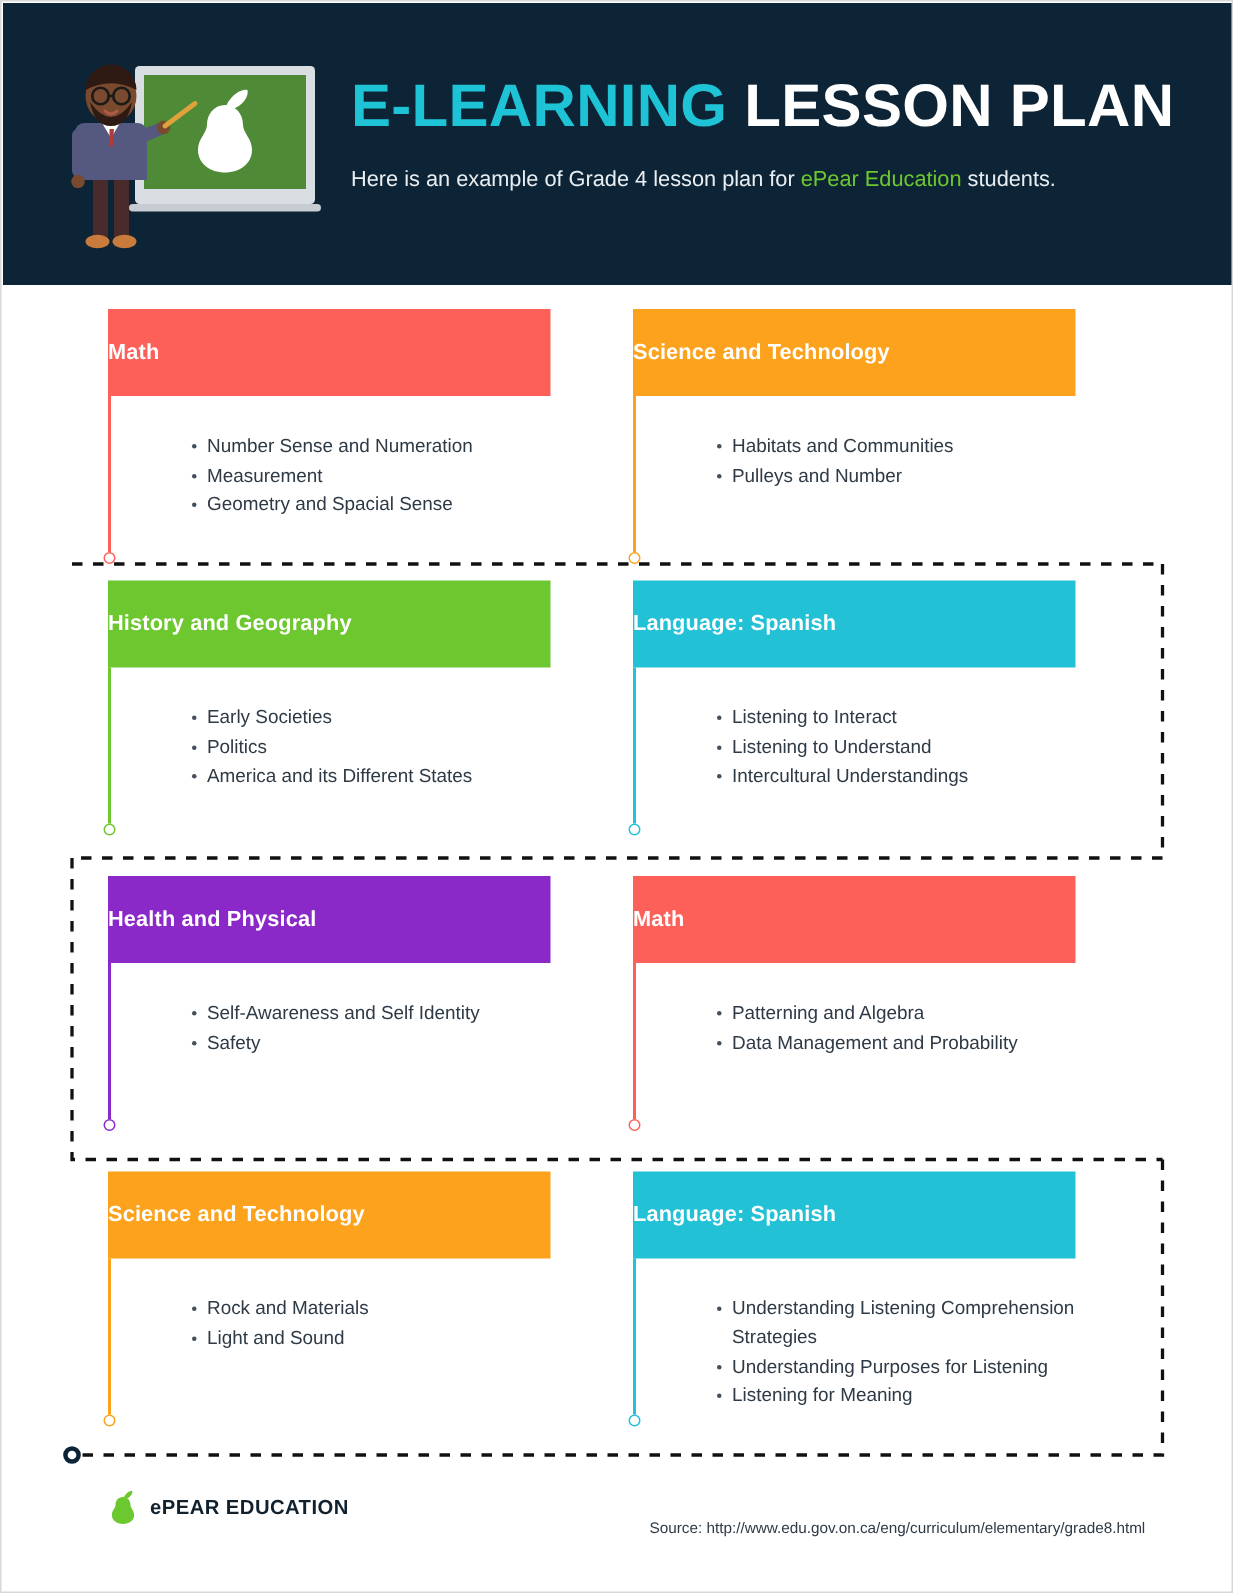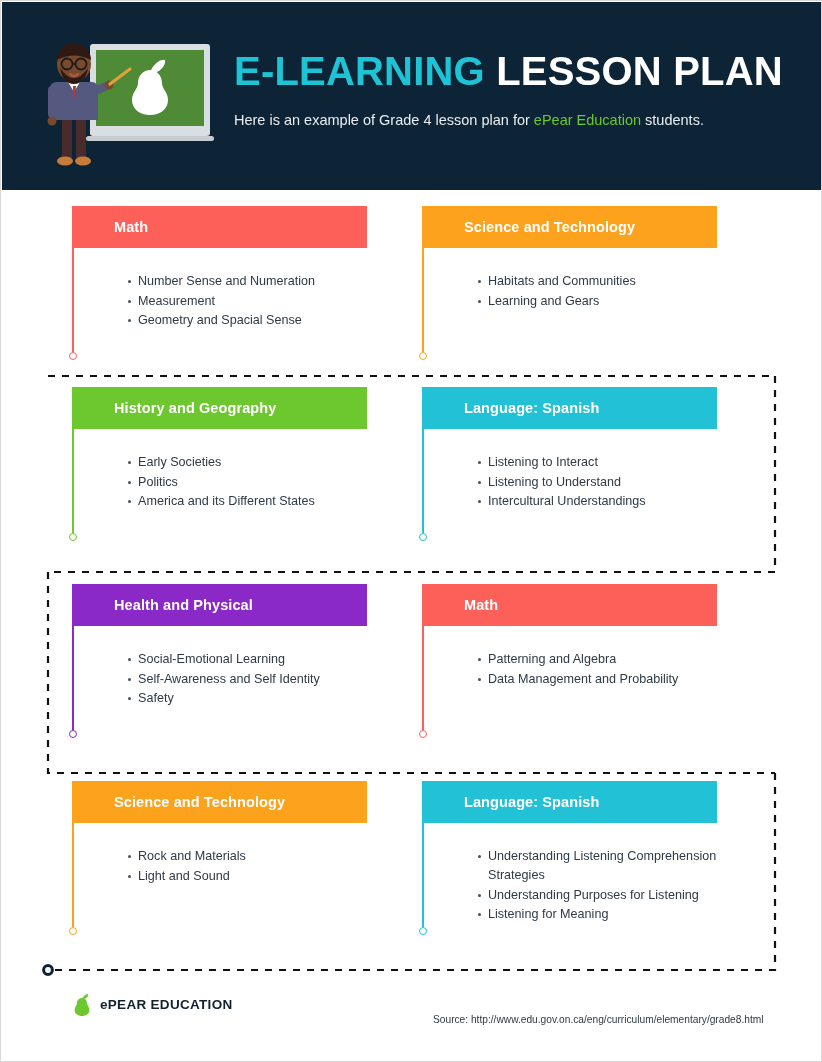--- a/index.html
+++ b/index.html
@@ -51,23 +51,23 @@
   
   .rows{position:absolute;left:0;top:189px;width:822px;}
   .row{position:relative;height:197px;}
   .row.r1{height:181px;}
   .card{
     position:absolute;top:16px;width:295px;
   }
   .card.left{left:71px;}
   .card.right{left:421px;}
   .card-head{
-    height:42px;width:295px;
+    height:58px;width:295px;
     display:flex;align-items:center;
-    box-sizing:border-box;padding-left:42px;
+    box-sizing:border-box;
   }
   .card-head-label{
     color:#ffffff;font-size:14.5px;font-weight:bold;letter-spacing:.1px;
     line-height:42px;white-space:nowrap;
   }
   .card-body{
     position:relative;
     box-sizing:border-box;
     padding:24px 0 0 42px;
     min-height:110px;
@@ -200,21 +200,21 @@
       </div>
       <div class="card right">
         <div class="card-head" style="background:#fca21c">
           <span class="card-head-label">Science and Technology</span>
         </div>
         <div class="card-body" style="color:#fca21c">
           <div class="stem" style="background:#fca21c"></div>
           <div class="dot"></div>
           <ul class="items">
             <li>Habitats and Communities</li>
-            <li>Learning and Gears</li>
+            <li>Pulleys and Number</li>
           </ul>
         </div>
       </div>
     </div>
 
     <div class="row">
       <div class="card left">
         <div class="card-head" style="background:#6dc72e">
           <span class="card-head-label">History and Geography</span>
         </div>
@@ -246,21 +246,20 @@
 
     <div class="row">
       <div class="card left">
         <div class="card-head" style="background:#8a28c8">
           <span class="card-head-label">Health and Physical</span>
         </div>
         <div class="card-body" style="color:#8a28c8">
           <div class="stem" style="background:#8a28c8"></div>
           <div class="dot"></div>
           <ul class="items">
-            <li>Social-Emotional Learning</li>
             <li>Self-Awareness and Self Identity</li>
             <li>Safety</li>
           </ul>
         </div>
       </div>
       <div class="card right">
         <div class="card-head" style="background:#fc6058">
           <span class="card-head-label">Math</span>
         </div>
         <div class="card-body" style="color:#fc6058">

